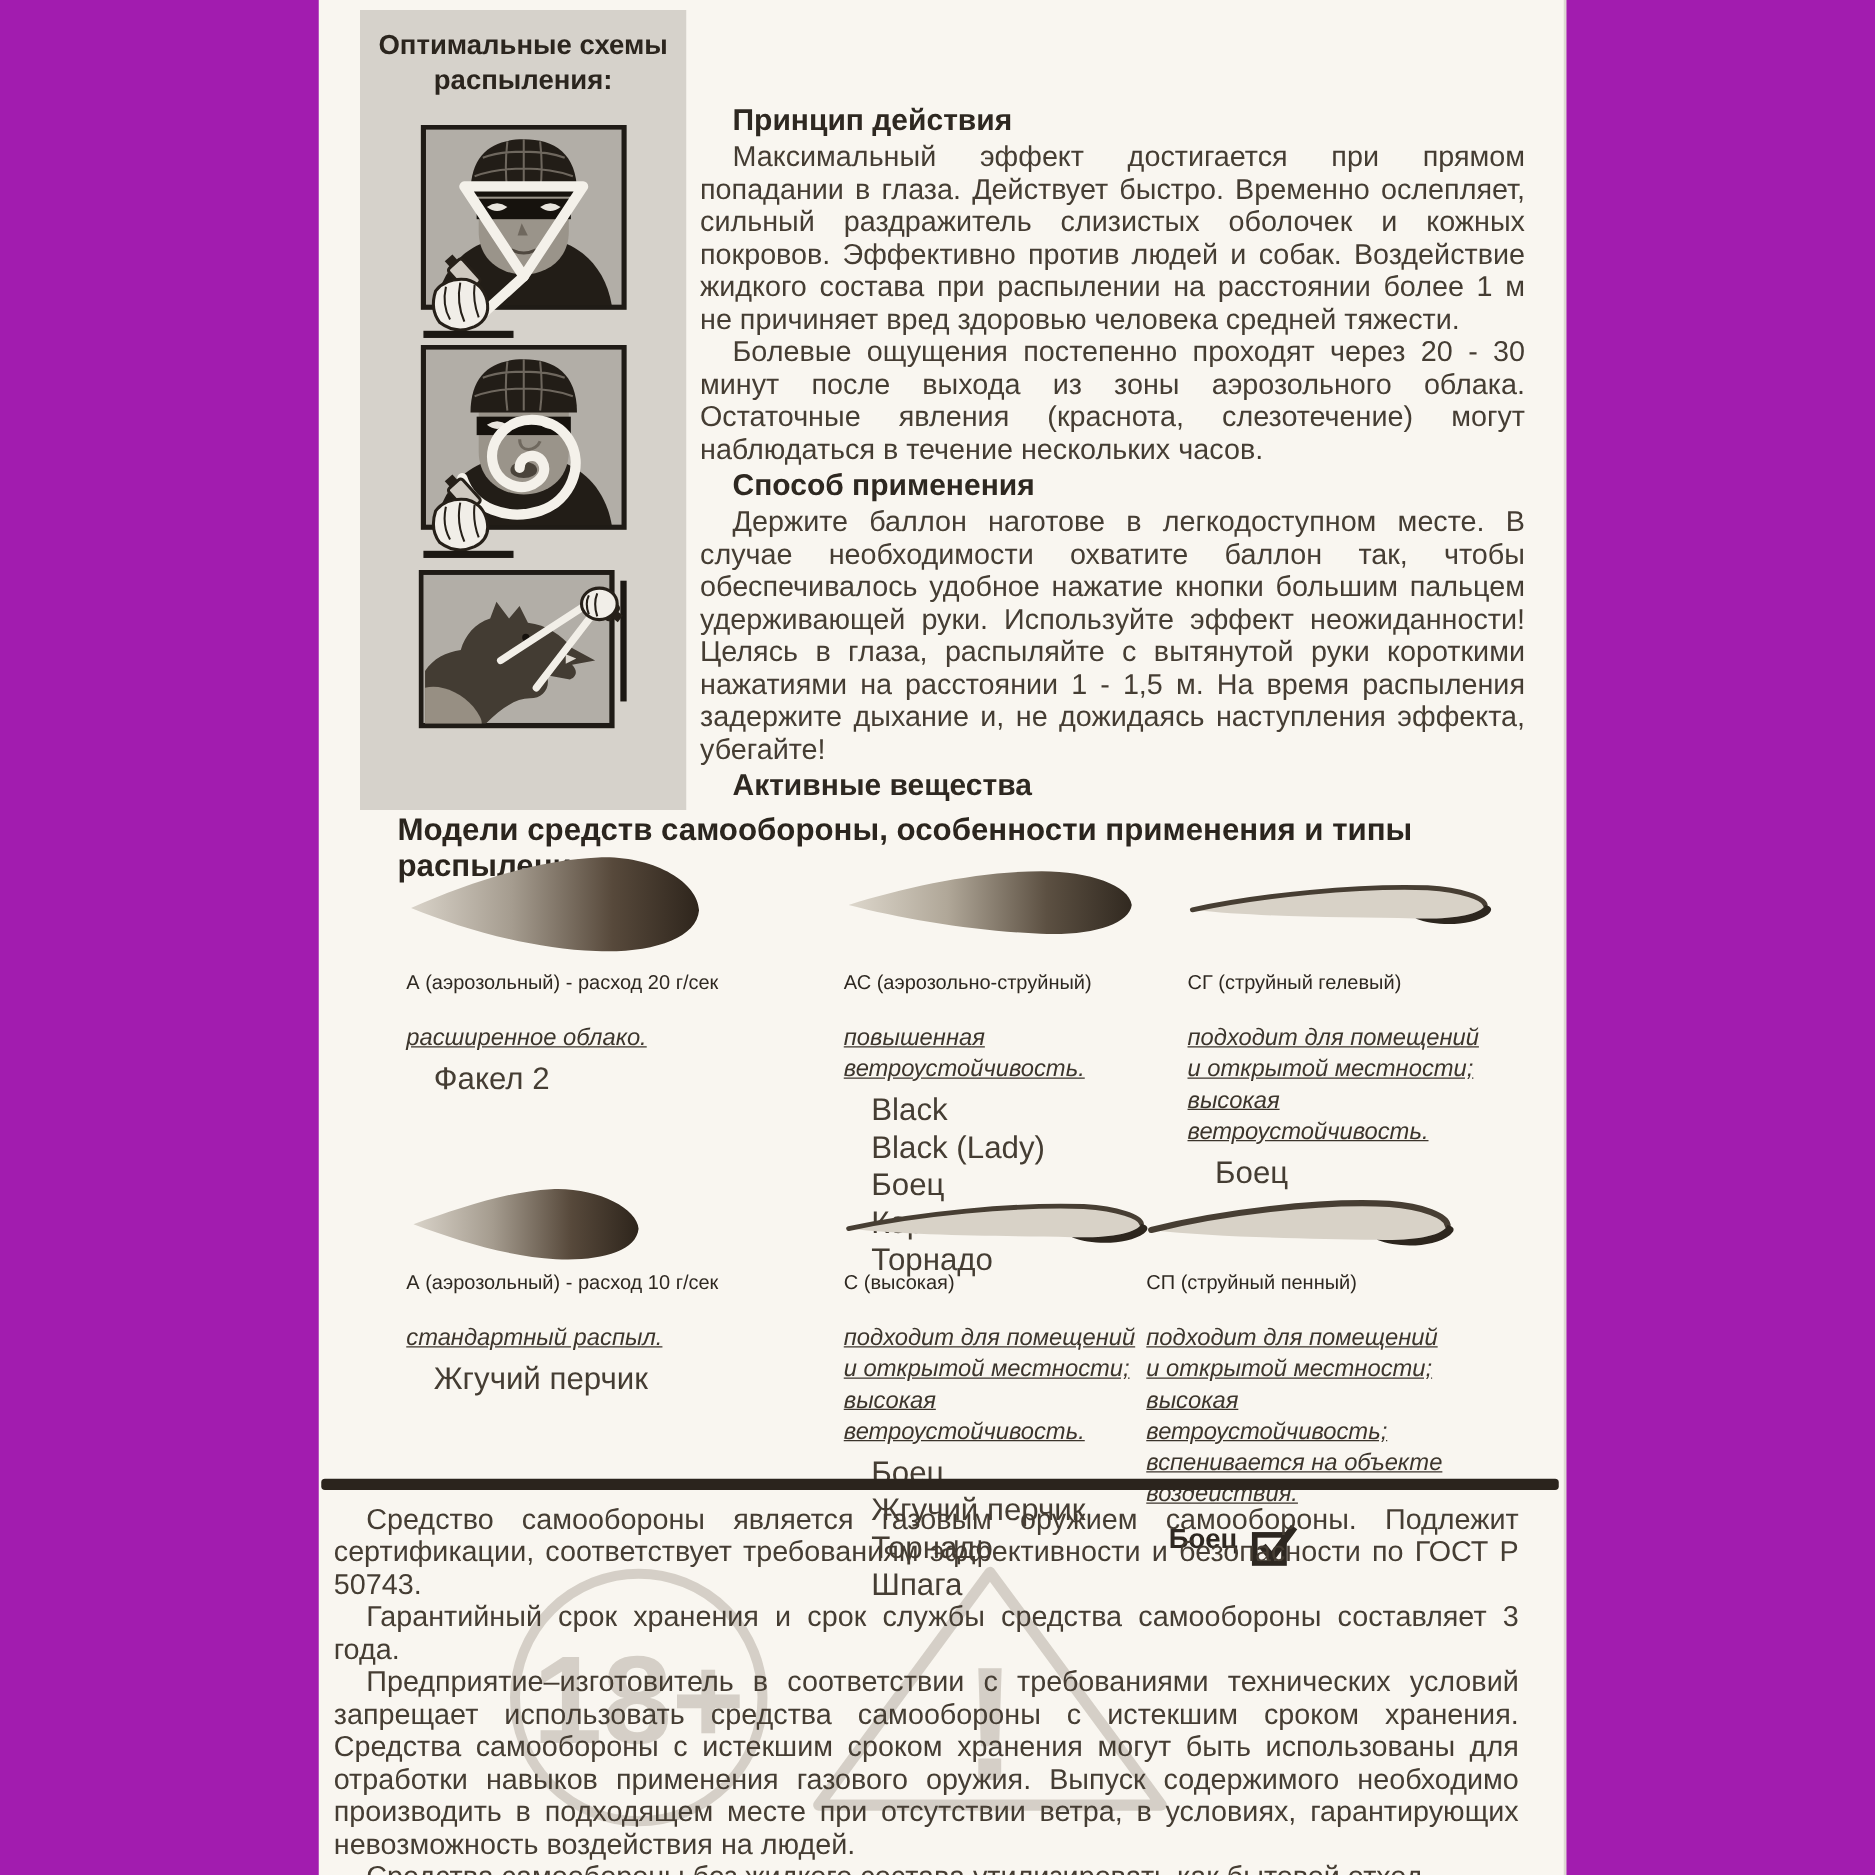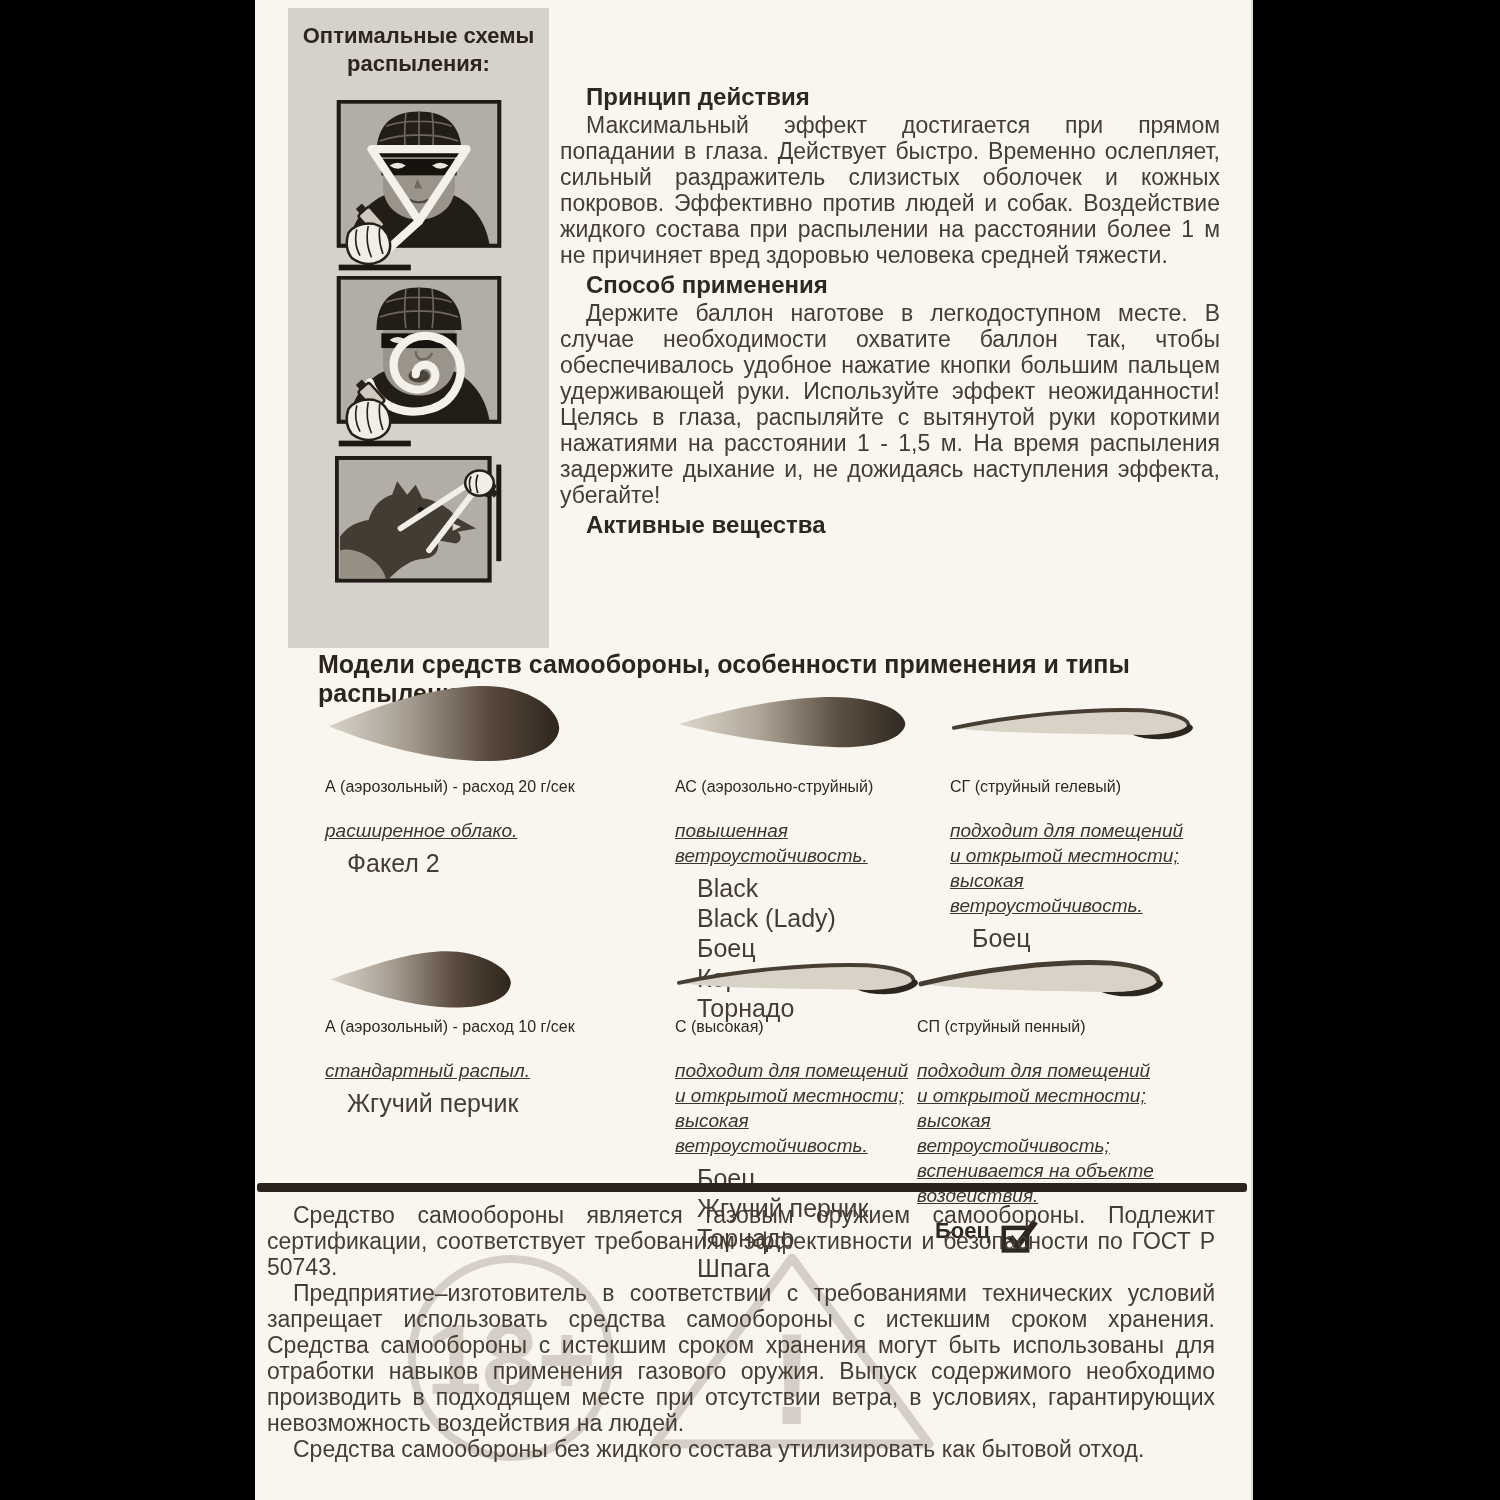--- a/index.html
+++ b/index.html
@@ -1,16 +1,16 @@
 <!DOCTYPE html>
 <html><head>
 <meta charset="utf-8">
 <style>
   html,body{margin:0;padding:0;}
-  #stage{position:relative;width:1500px;height:1500px;background:#000000;
+  #stage{position:relative;width:1500px;height:1500px;background:#a21caf;
          font-family:"Liberation Sans",sans-serif;overflow:hidden;color:#453d33;}
   #sheet{position:absolute;left:255px;top:0;width:996px;height:1500px;
          background:#f9f6f0;border-right:2px solid #ddd8d1;}
   
   .sidebar{position:absolute;left:33px;top:8px;width:261px;height:640px;background:#d6d2cb;}
   .sidebar-heading{padding:14px 8px 0;font-weight:bold;font-size:22px;line-height:28px;
                    text-align:center;color:#2b251e;}
   .illus{position:absolute;left:47px;}
   
   .doc-title{position:absolute;left:315px;top:10px;width:672px;text-align:center;
@@ -107,20 +107,21 @@
         </g>
         <ellipse cx="172" cy="32" rx="17" ry="15" fill="#f1eee8" stroke="#262019" stroke-width="3"></ellipse>
         <path d="M162,24 Q158,32 162,42 M170,22 Q166,32 170,44" stroke="#262019" stroke-width="2" fill="none"></path>
       </svg>
     </div>
 
 
     <div class="main-text">
       <div class="section-heading">Принцип действия</div>
       <p class="body">Максимальный эффект достигается при прямом попадании в глаза. Действует быстро. Временно ослепляет, сильный раздражитель слизистых оболочек и кожных покровов. Эффективно против людей и собак. Воздействие жидкого состава при распылении на расстоянии более 1 м не причиняет вред здоровью человека средней тяжести.</p>
+      <p class="body">Болевые ощущения постепенно проходят через 20 - 30 минут после выхода из зоны аэрозольного облака. Остаточные явления (краснота, слезотечение) могут наблюдаться в течение нескольких часов.</p>
       <div class="section-heading">Способ применения</div>
       <p class="body">Держите баллон наготове в легкодоступном месте. В случае необходимости охватите баллон так, чтобы обеспечивалось удобное нажатие кнопки большим пальцем удерживающей руки. Используйте эффект неожиданности! Целясь в глаза, распыляйте с вытянутой руки короткими нажатиями на расстоянии 1 - 1,5 м. На время распыления задержите дыхание и, не дожидаясь наступления эффекта, убегайте!</p>
       <div class="section-heading">Активные вещества</div>
     </div>
 
     <div class="models-heading">Модели средств самообороны, особенности применения и типы распыления:</div>
 
     <div class="card" style="left:70px;top:672px;width:300px">
       <div class="shape-box row1">
         <svg width="240" height="92" viewBox="0 0 250 95">
@@ -247,19 +248,20 @@
       <text x="106" y="142" text-anchor="middle" font-family="Liberation Sans, sans-serif" font-size="100" font-weight="bold" fill="#b9b1a6">18+</text>
     </svg>
 
     <svg class="watermark" style="left:382px;top:1246px" width="310" height="212" viewBox="0 0 310 212">
       <path d="M155,12 L292,198 L18,198 Z" fill="none" stroke="#b9b1a6" stroke-width="9" stroke-linejoin="round"></path>
       <text x="155" y="178" text-anchor="middle" font-family="Liberation Sans, sans-serif" font-size="130" font-weight="bold" fill="#b9b1a6">!</text>
     </svg>
 
     <div class="footer-text">
       <p class="body">Средство самообороны является газовым оружием самообороны. Подлежит сертификации, соответствует требованиям эффективности и безопасности по ГОСТ Р 50743.</p>
+      <p class="body">Гарантийный срок хранения и срок службы средства самообороны составляет 3 года.</p>
       <p class="body">Предприятие–изготовитель в соответствии с требованиями технических условий запрещает использовать средства самообороны с истекшим сроком хранения. Средства самообороны с истекшим сроком хранения могут быть использованы для отработки навыков применения газового оружия. Выпуск содержимого необходимо производить в подходящем месте при отсутствии ветра, в условиях, гарантирующих невозможность воздействия на людей.</p>
       <p class="body">Средства самообороны без жидкого состава утилизировать как бытовой отход.</p>
 
     </div>
 
   </div>
 </div>
 
 </body></html>

